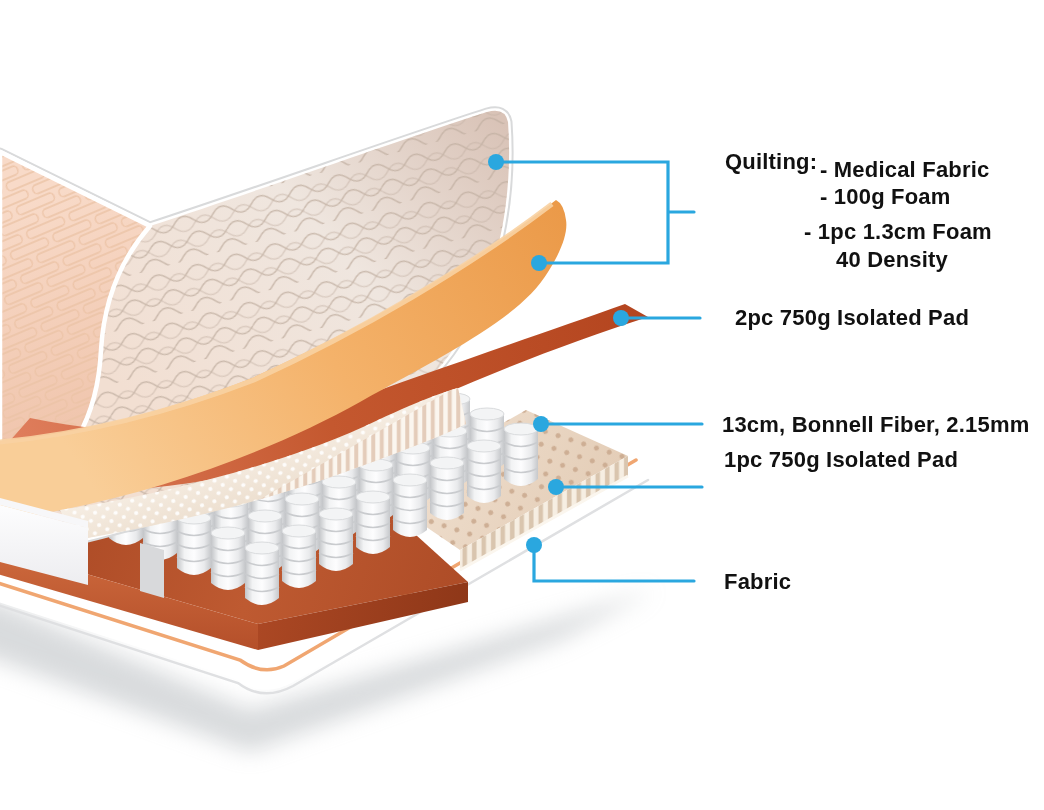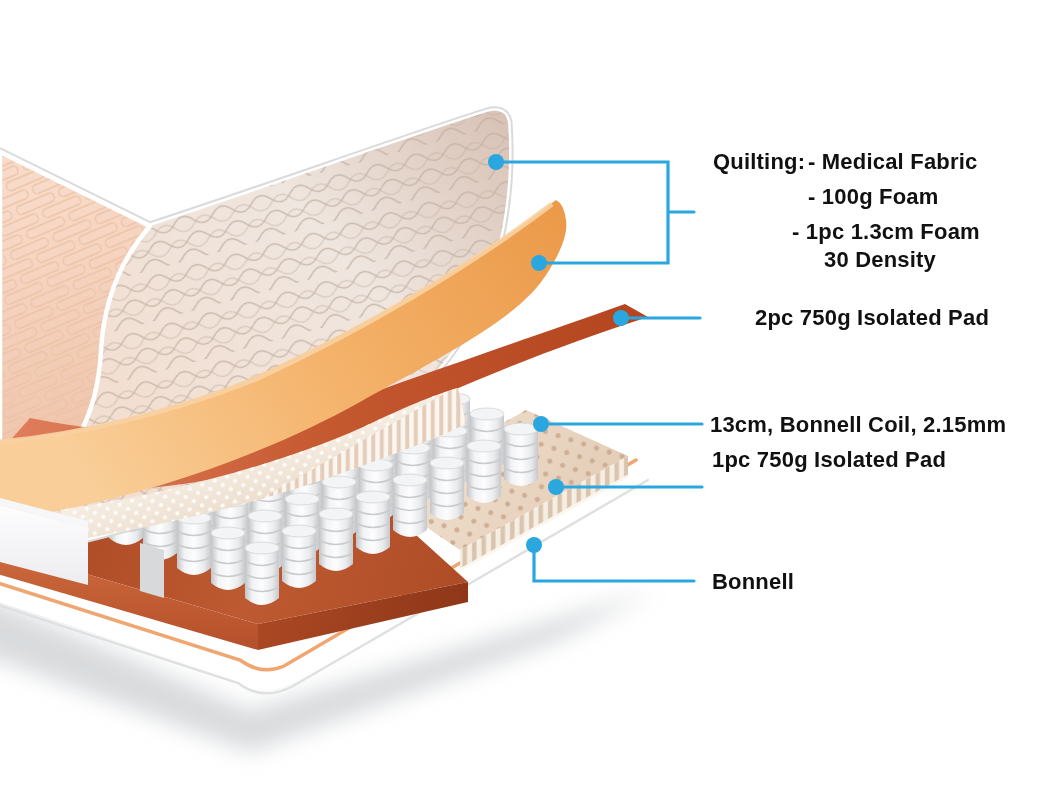--- a/index.html
+++ b/index.html
@@ -1,20 +1,20 @@
 <!DOCTYPE html>
 <html><head>
 <meta charset="utf-8">
 <style>
   html,body{margin:0;padding:0;background:#fff;}
   #stage{position:relative;width:1044px;height:810px;background:#ffffff;overflow:hidden;
          font-family:"Liberation Sans",sans-serif;}
   #art{position:absolute;left:0;top:0;}
   .lbl{position:absolute;font-weight:700;font-size:22px;line-height:1.1;color:#111;
-       transform:translateY(-50%);white-space:nowrap;letter-spacing:.2px;}
+       transform:translateY(-50%);white-space:nowrap;letter-spacing:.2px;margin-left:12px;}
 </style>
 </head>
 <body>
 
 <div id="stage">
 
 <svg id="art" width="1044" height="810" viewBox="0 0 1044 810">
   <defs>
     <filter id="soft" x="-40%" y="-40%" width="180%" height="180%">
       <feGaussianBlur stdDeviation="11"></feGaussianBlur>
@@ -241,23 +241,23 @@
     </g>
     <g>
       <path d="M534,548 V581 H694"></path>
       <circle cx="534" cy="545" r="8" fill="#2AA7DF" stroke="none"></circle>
     </g>
   </g>
 </svg>
 
 <div>
   <div class="lbl" style="left:713px;top:162px">Quilting:</div>
-  <div class="lbl" style="left:808px;top:162px">- Medical Fabric</div>
+  <div class="lbl" style="left:808px;top:170px">- Medical Fabric</div>
   <div class="lbl" style="left:808px;top:197px">- 100g Foam</div>
   <div class="lbl" style="left:792px;top:232px">- 1pc 1.3cm Foam</div>
-  <div class="lbl" style="left:824px;top:260px">30 Density</div>
-  <div class="lbl" style="left:755px;top:318px">2pc 750g Isolated Pad</div>
-  <div class="lbl" style="left:710px;top:425px">13cm, Bonnell Coil, 2.15mm</div>
+  <div class="lbl" style="left:824px;top:260px">40 Density</div>
+  <div class="lbl" style="left:723px;top:318px">2pc 750g Isolated Pad</div>
+  <div class="lbl" style="left:710px;top:425px">13cm, Bonnell Fiber, 2.15mm</div>
   <div class="lbl" style="left:712px;top:460px">1pc 750g Isolated Pad</div>
-  <div class="lbl" style="left:712px;top:582px">Bonnell</div>
+  <div class="lbl" style="left:712px;top:582px">Fabric</div>
 </div>
 
 </div>
 
 </body></html>

